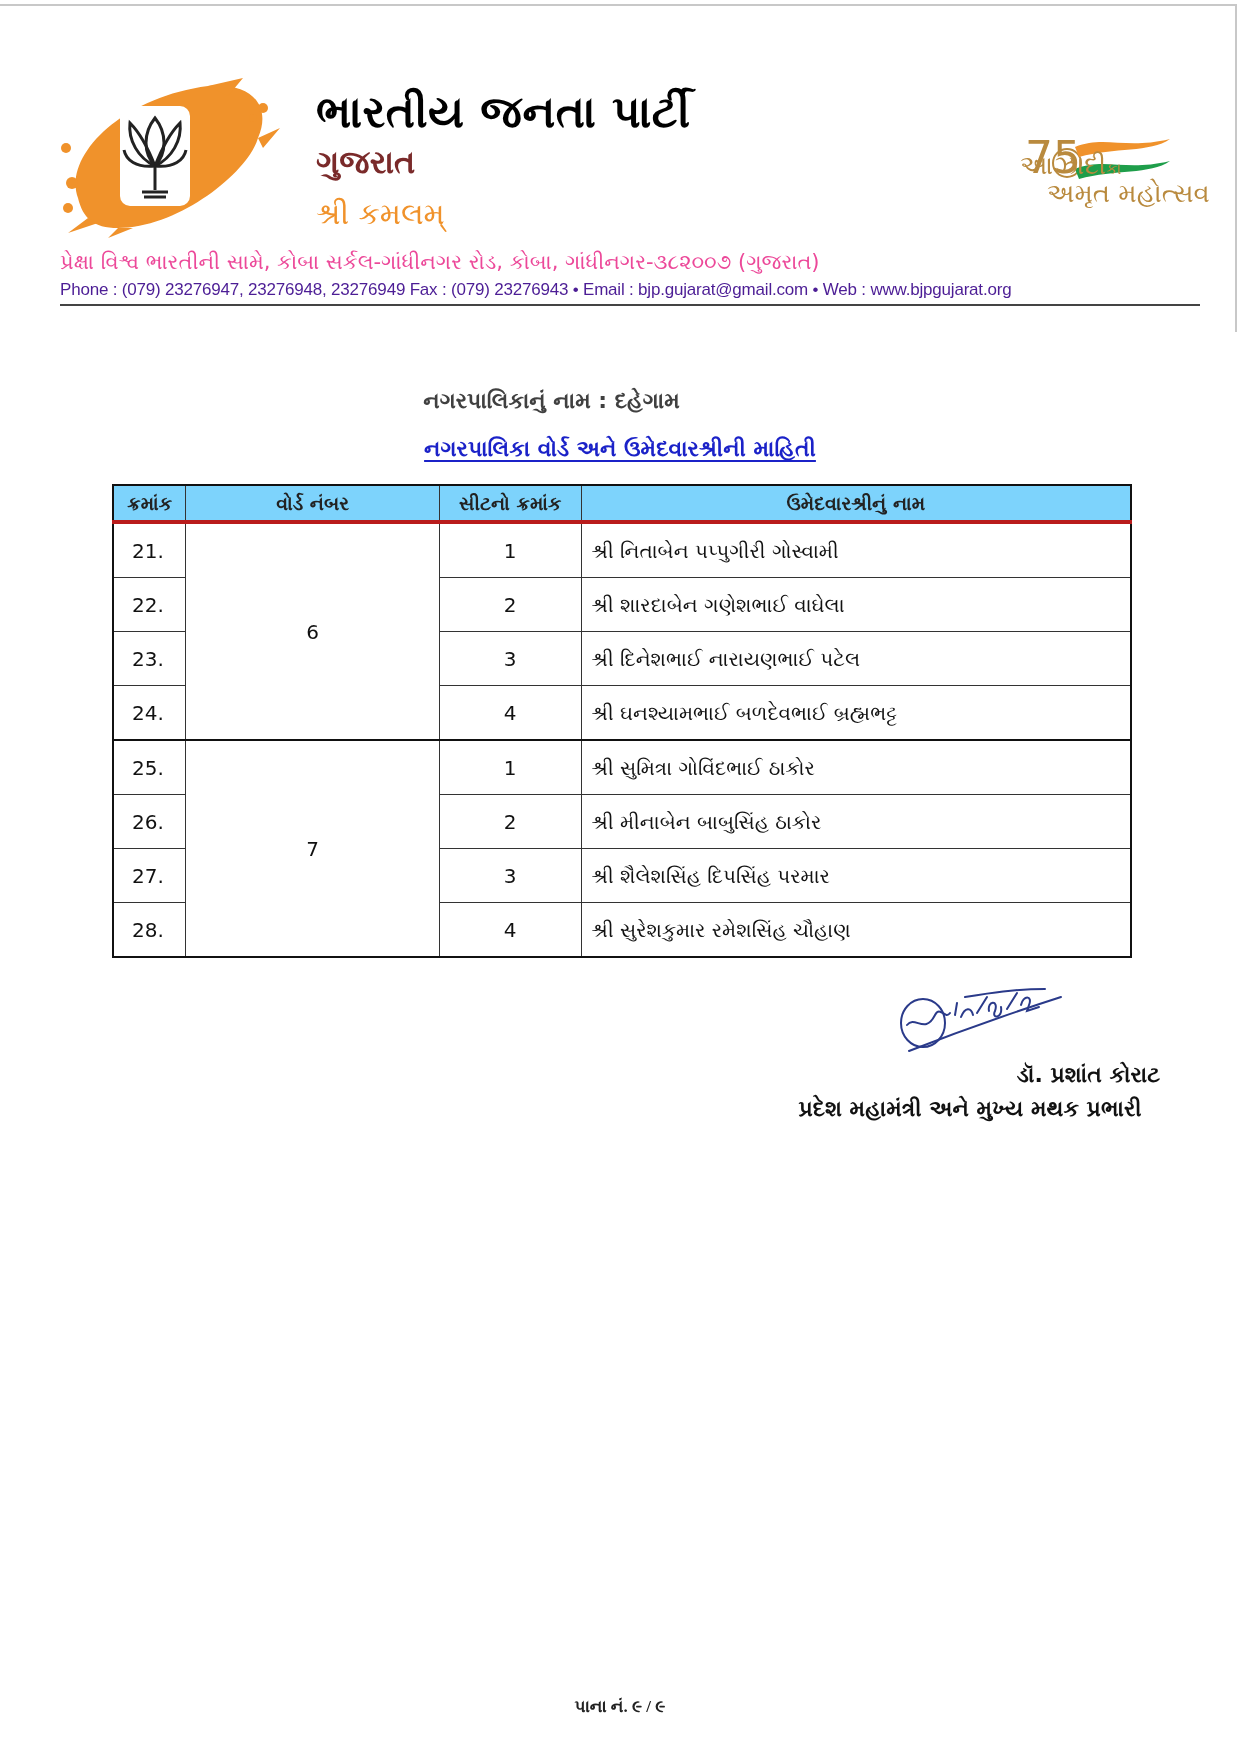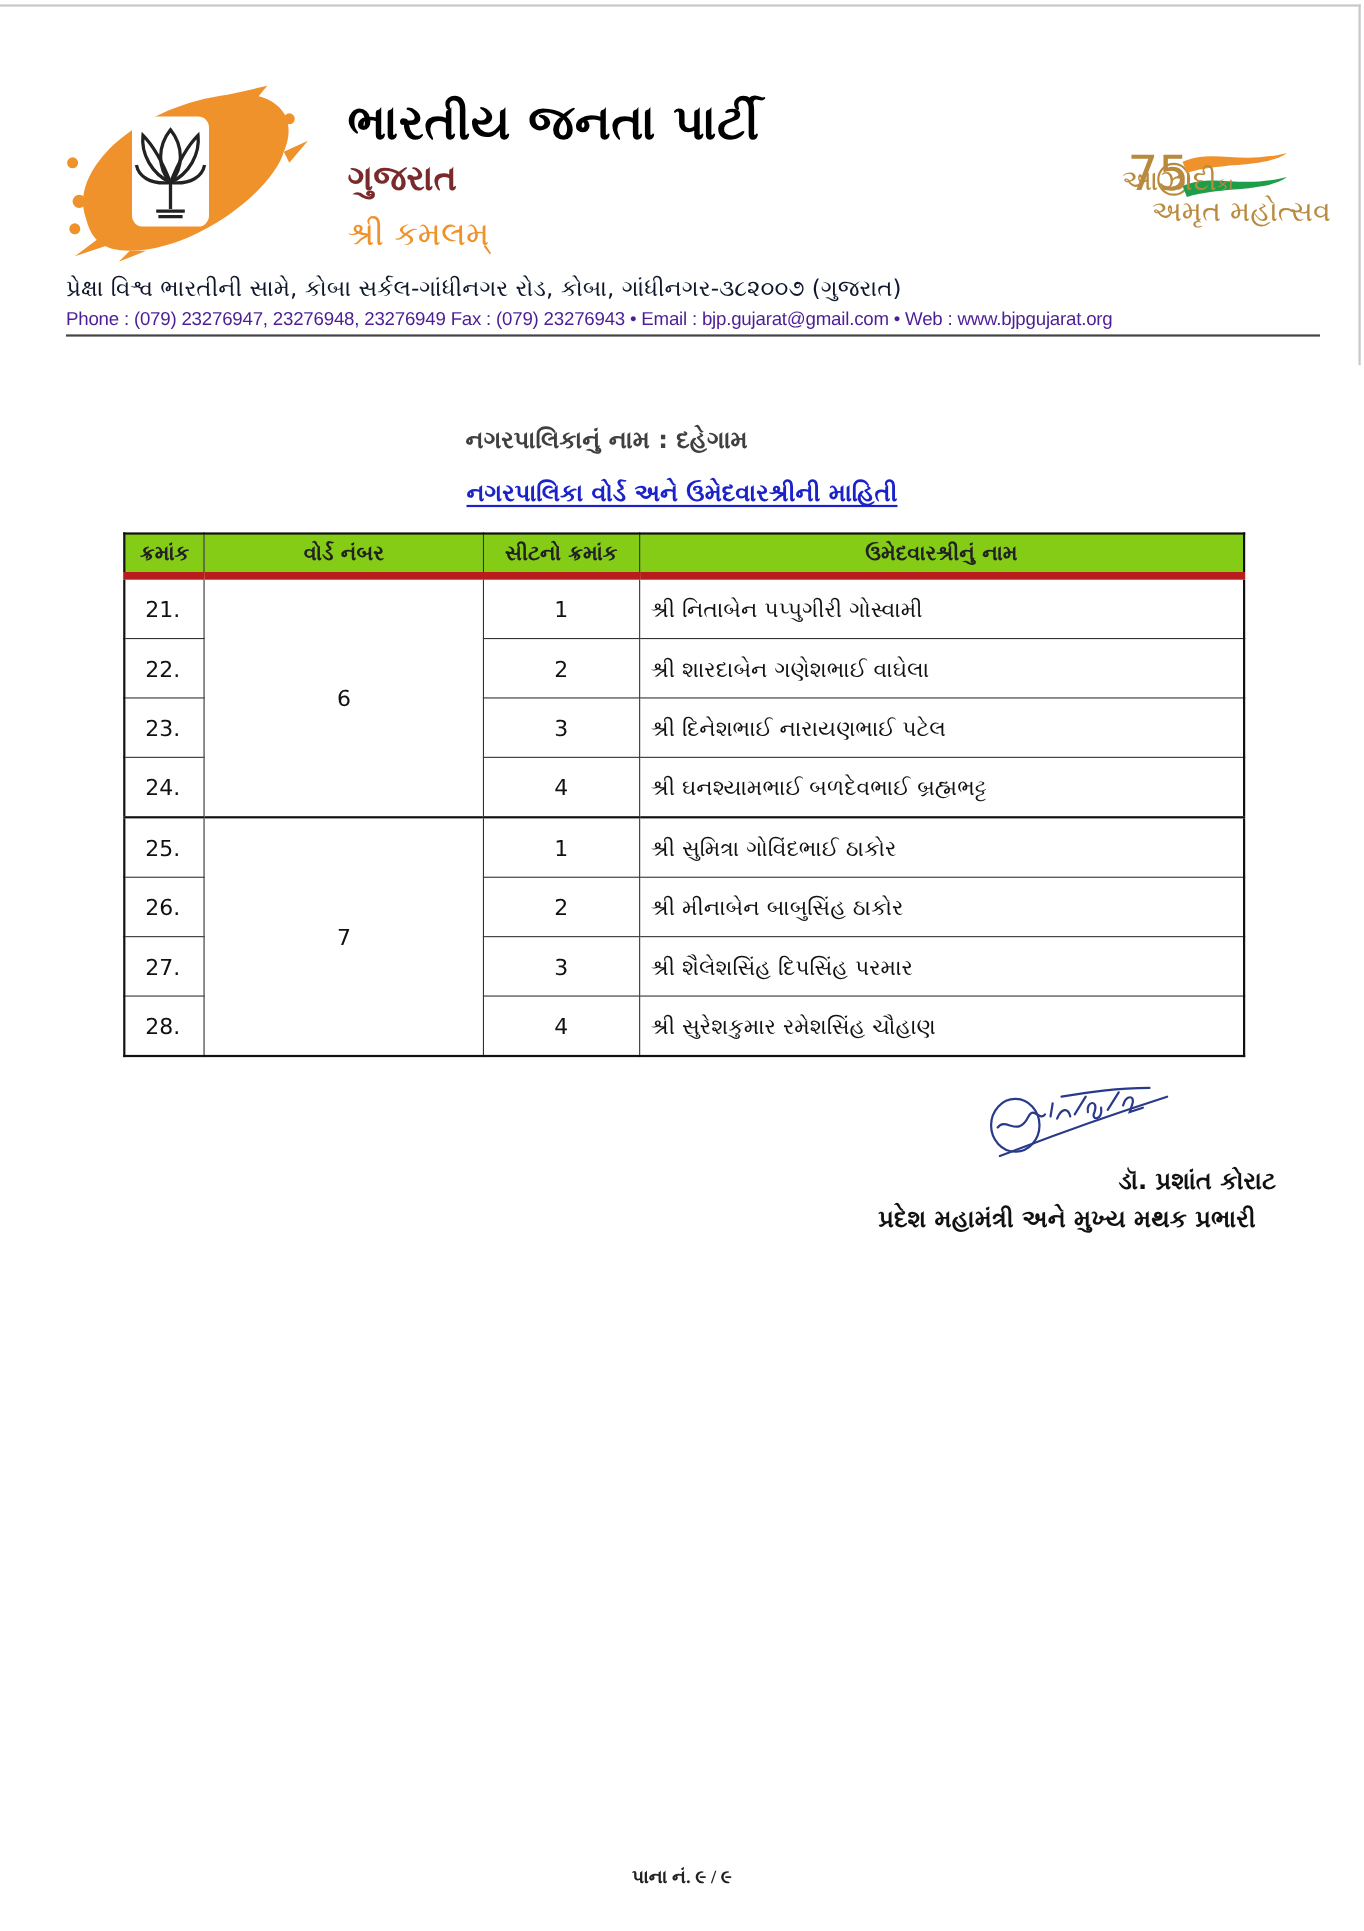--- a/index.html
+++ b/index.html
@@ -11,31 +11,31 @@
   .logo { position:absolute; left:58px; top:78px; width:225px; height:160px; }
   .title-main { position:absolute; left:316px; top:86px; font-size:44px; font-weight:bold; color:#000000; letter-spacing:0.5px; white-space:nowrap; }
   .title-state { position:absolute; left:316px; top:143px; font-size:32px; font-weight:bold; color:#7a2a2a;text-align:center; }
   .title-office { position:absolute; left:316px; top:196px; font-size:30px; color:#f0922b; }
 
   .amrit { position:absolute; left:1015px; top:95px; width:200px; height:120px; }
   .amrit-line1 { position:absolute; left:1020px; top:150px; font-size:26px; color:#b98a3e; white-space:nowrap; }
   .amrit-line1 small { font-size:16px; }
   .amrit-line2 { position:absolute; left:1047px; top:178px; font-size:26px; color:#b98a3e; white-space:nowrap; }
 
-  .address { position:absolute; left:60px; top:250px; font-size:21px; color:#0f172a; white-space:nowrap; }
+  .address { position:absolute; left:60px; top:250px; font-size:21px; color:#ec4899; white-space:nowrap; }
   .contact { position:absolute; left:60px; top:280px; font-size:17px; color:#4c1d95; white-space:nowrap; font-family:"Liberation Sans", sans-serif; letter-spacing:-0.2px; }
   .header-rule { position:absolute; left:60px; top:304px; width:1140px; height:0; border-top:2px solid #444; }
 
   .municipality { position:absolute; left:0; width:1103px; top:388px; text-align:center; font-size:22px; font-weight:bold; color:#404040; }
   .subtitle { position:absolute; left:0; width:1240px; top:436px; text-align:center; font-size:22px; font-weight:bold; color:#1b22c8; }
   .subtitle span { text-decoration:underline; text-underline-offset:4px; }
 
   table.cand { position:absolute; left:112px; top:484px; width:1020px; border-collapse:collapse; }
   table.cand th, table.cand td { border:1px solid #333; padding:0; }
-  table.cand th { background:#84cc16; height:34px; font-size:19px; font-weight:bold; color:#222; border-bottom:7px solid #b91c1c; }
+  table.cand th { background:#7dd3fc; height:34px; font-size:19px; font-weight:bold; color:#222; border-bottom:4px solid #b91c1c; }
   table.cand td { height:53px; font-size:20px; }
   table.cand col.c1 { width:73px; } table.cand col.c2 { width:254px; } table.cand col.c3 { width:142px; } table.cand col.c4 { width:551px; }
   td.serial { padding-left:18px !important; }
   td.ward, td.seat { text-align:center; }
   td.name { padding-left:10px !important; }
   tr.thick-top td { border-top:2px solid #111; }
   table.cand tr.thick-bottom td { border-bottom:2px solid #111; }
   table.cand { border:2px solid #111; }
 
   .signature { position:absolute; left:895px; top:985px; width:170px; height:70px; }

